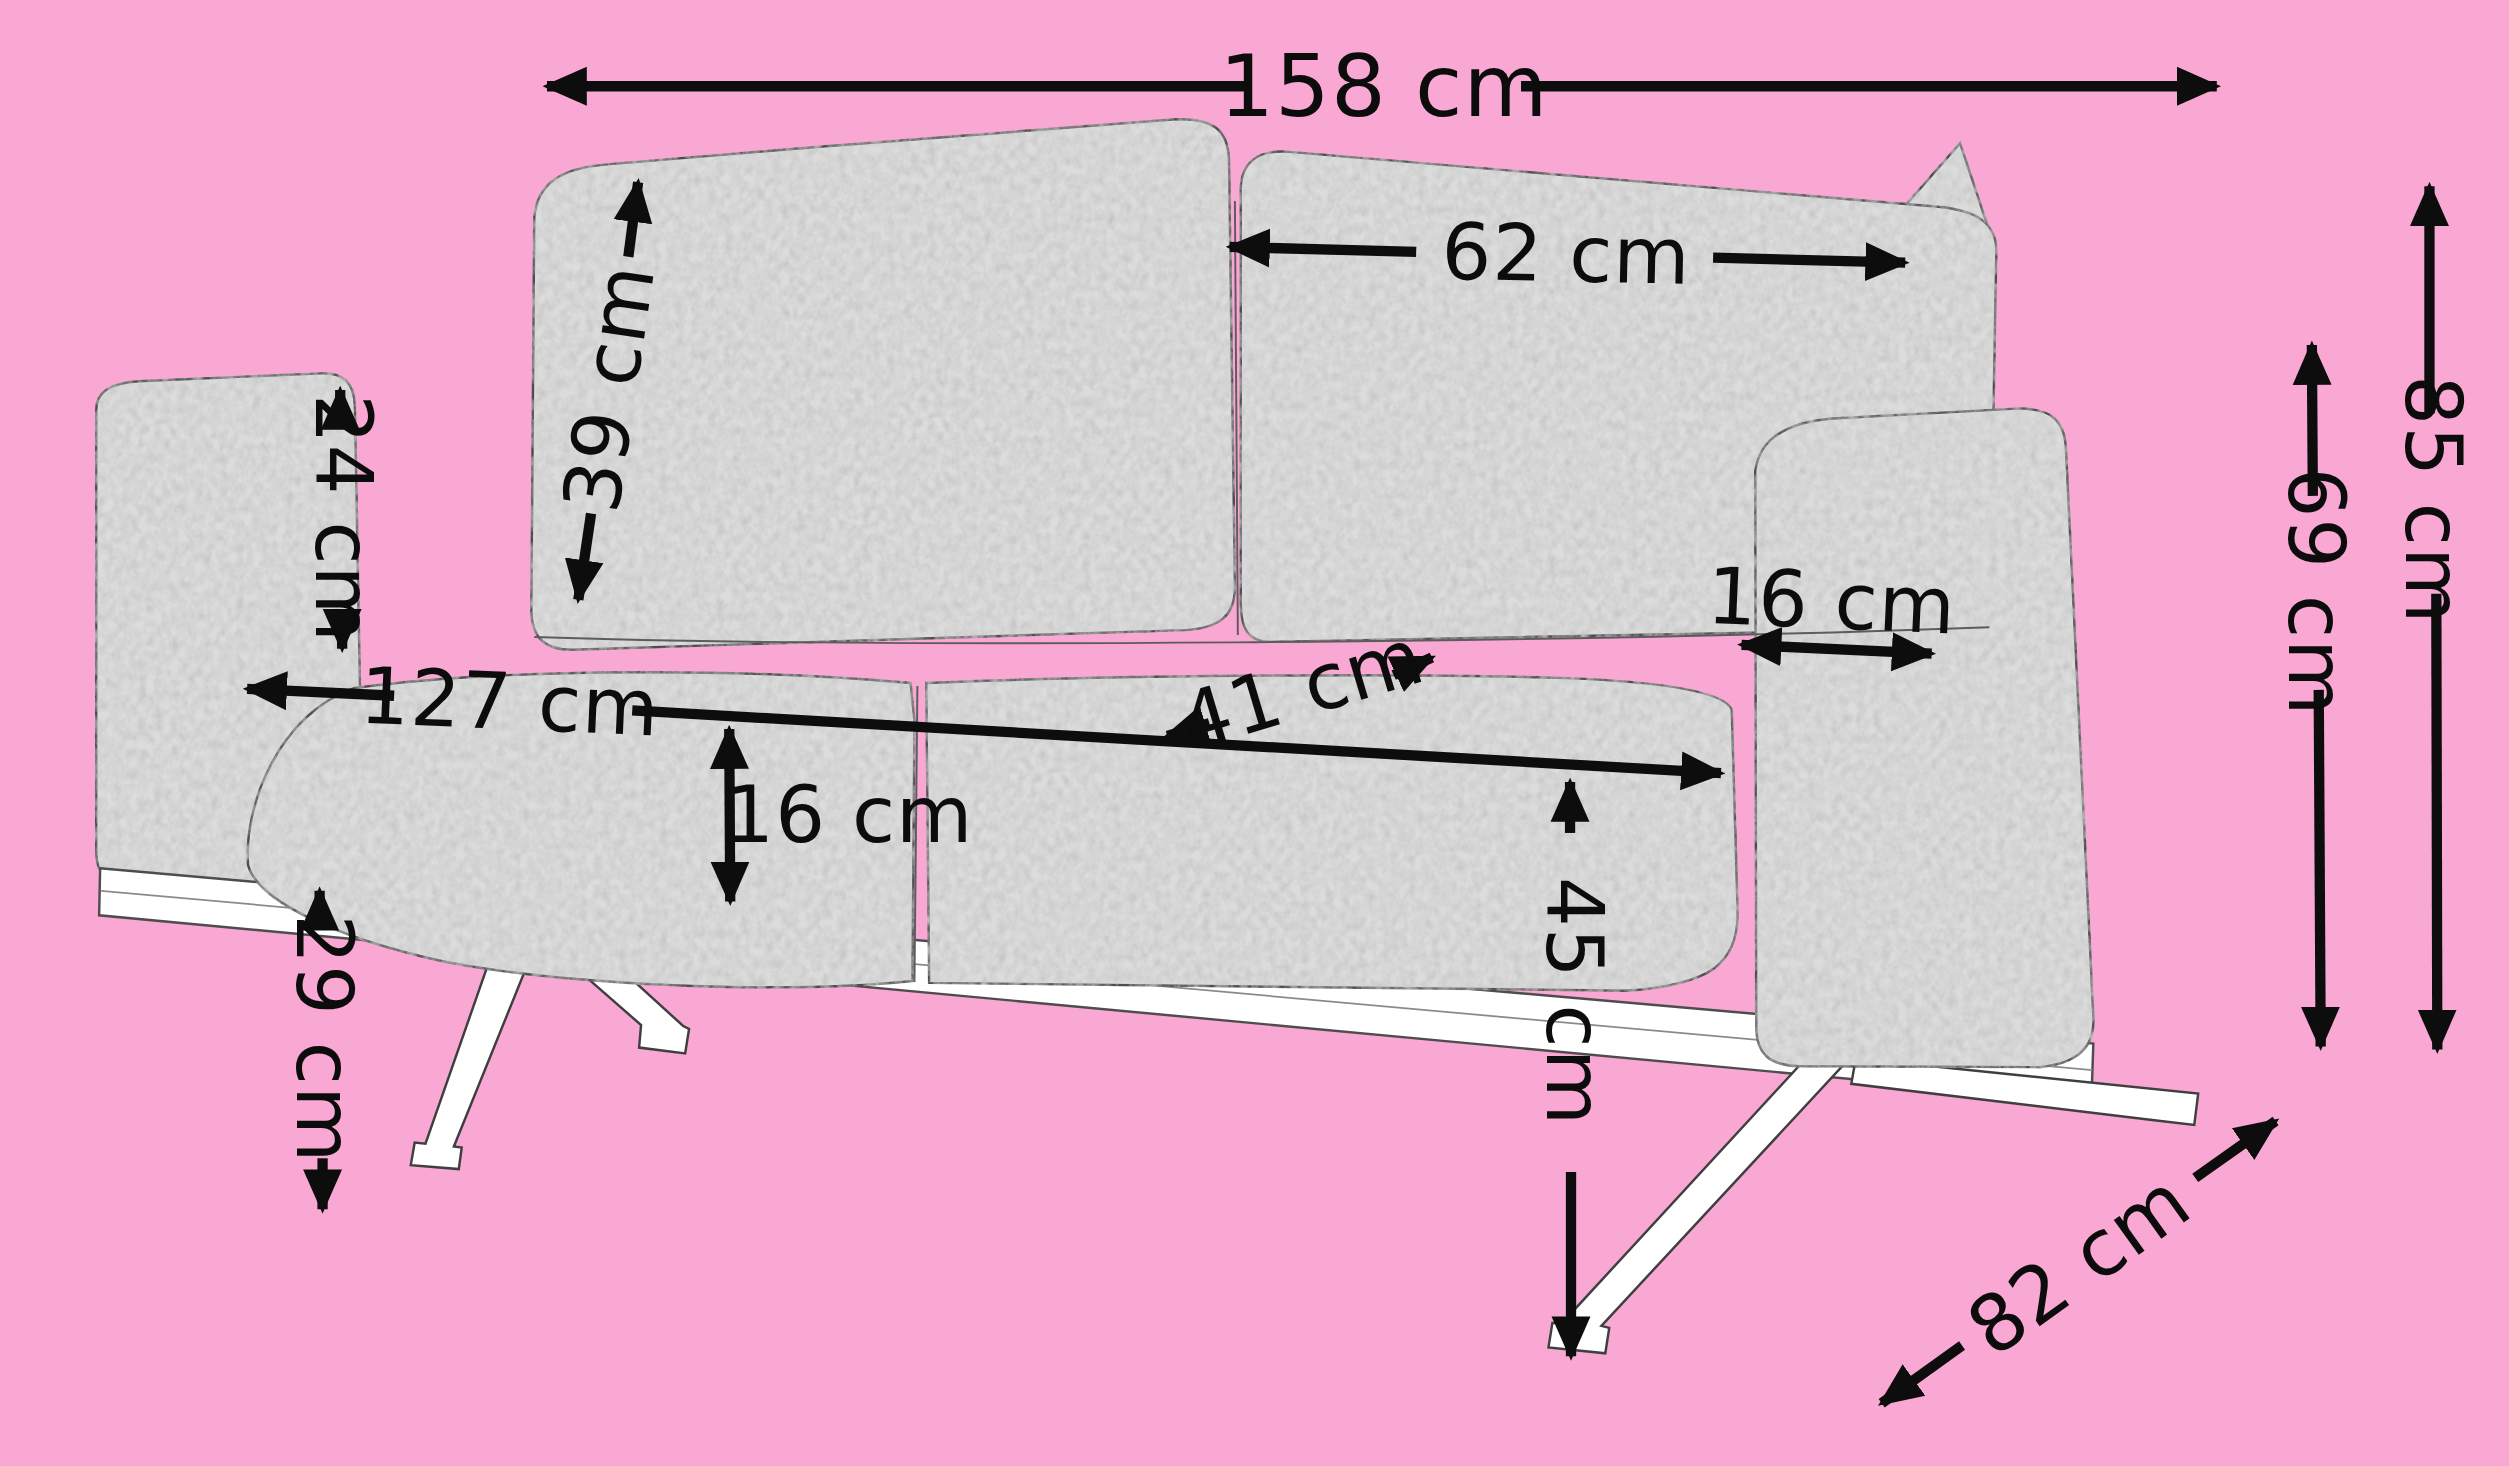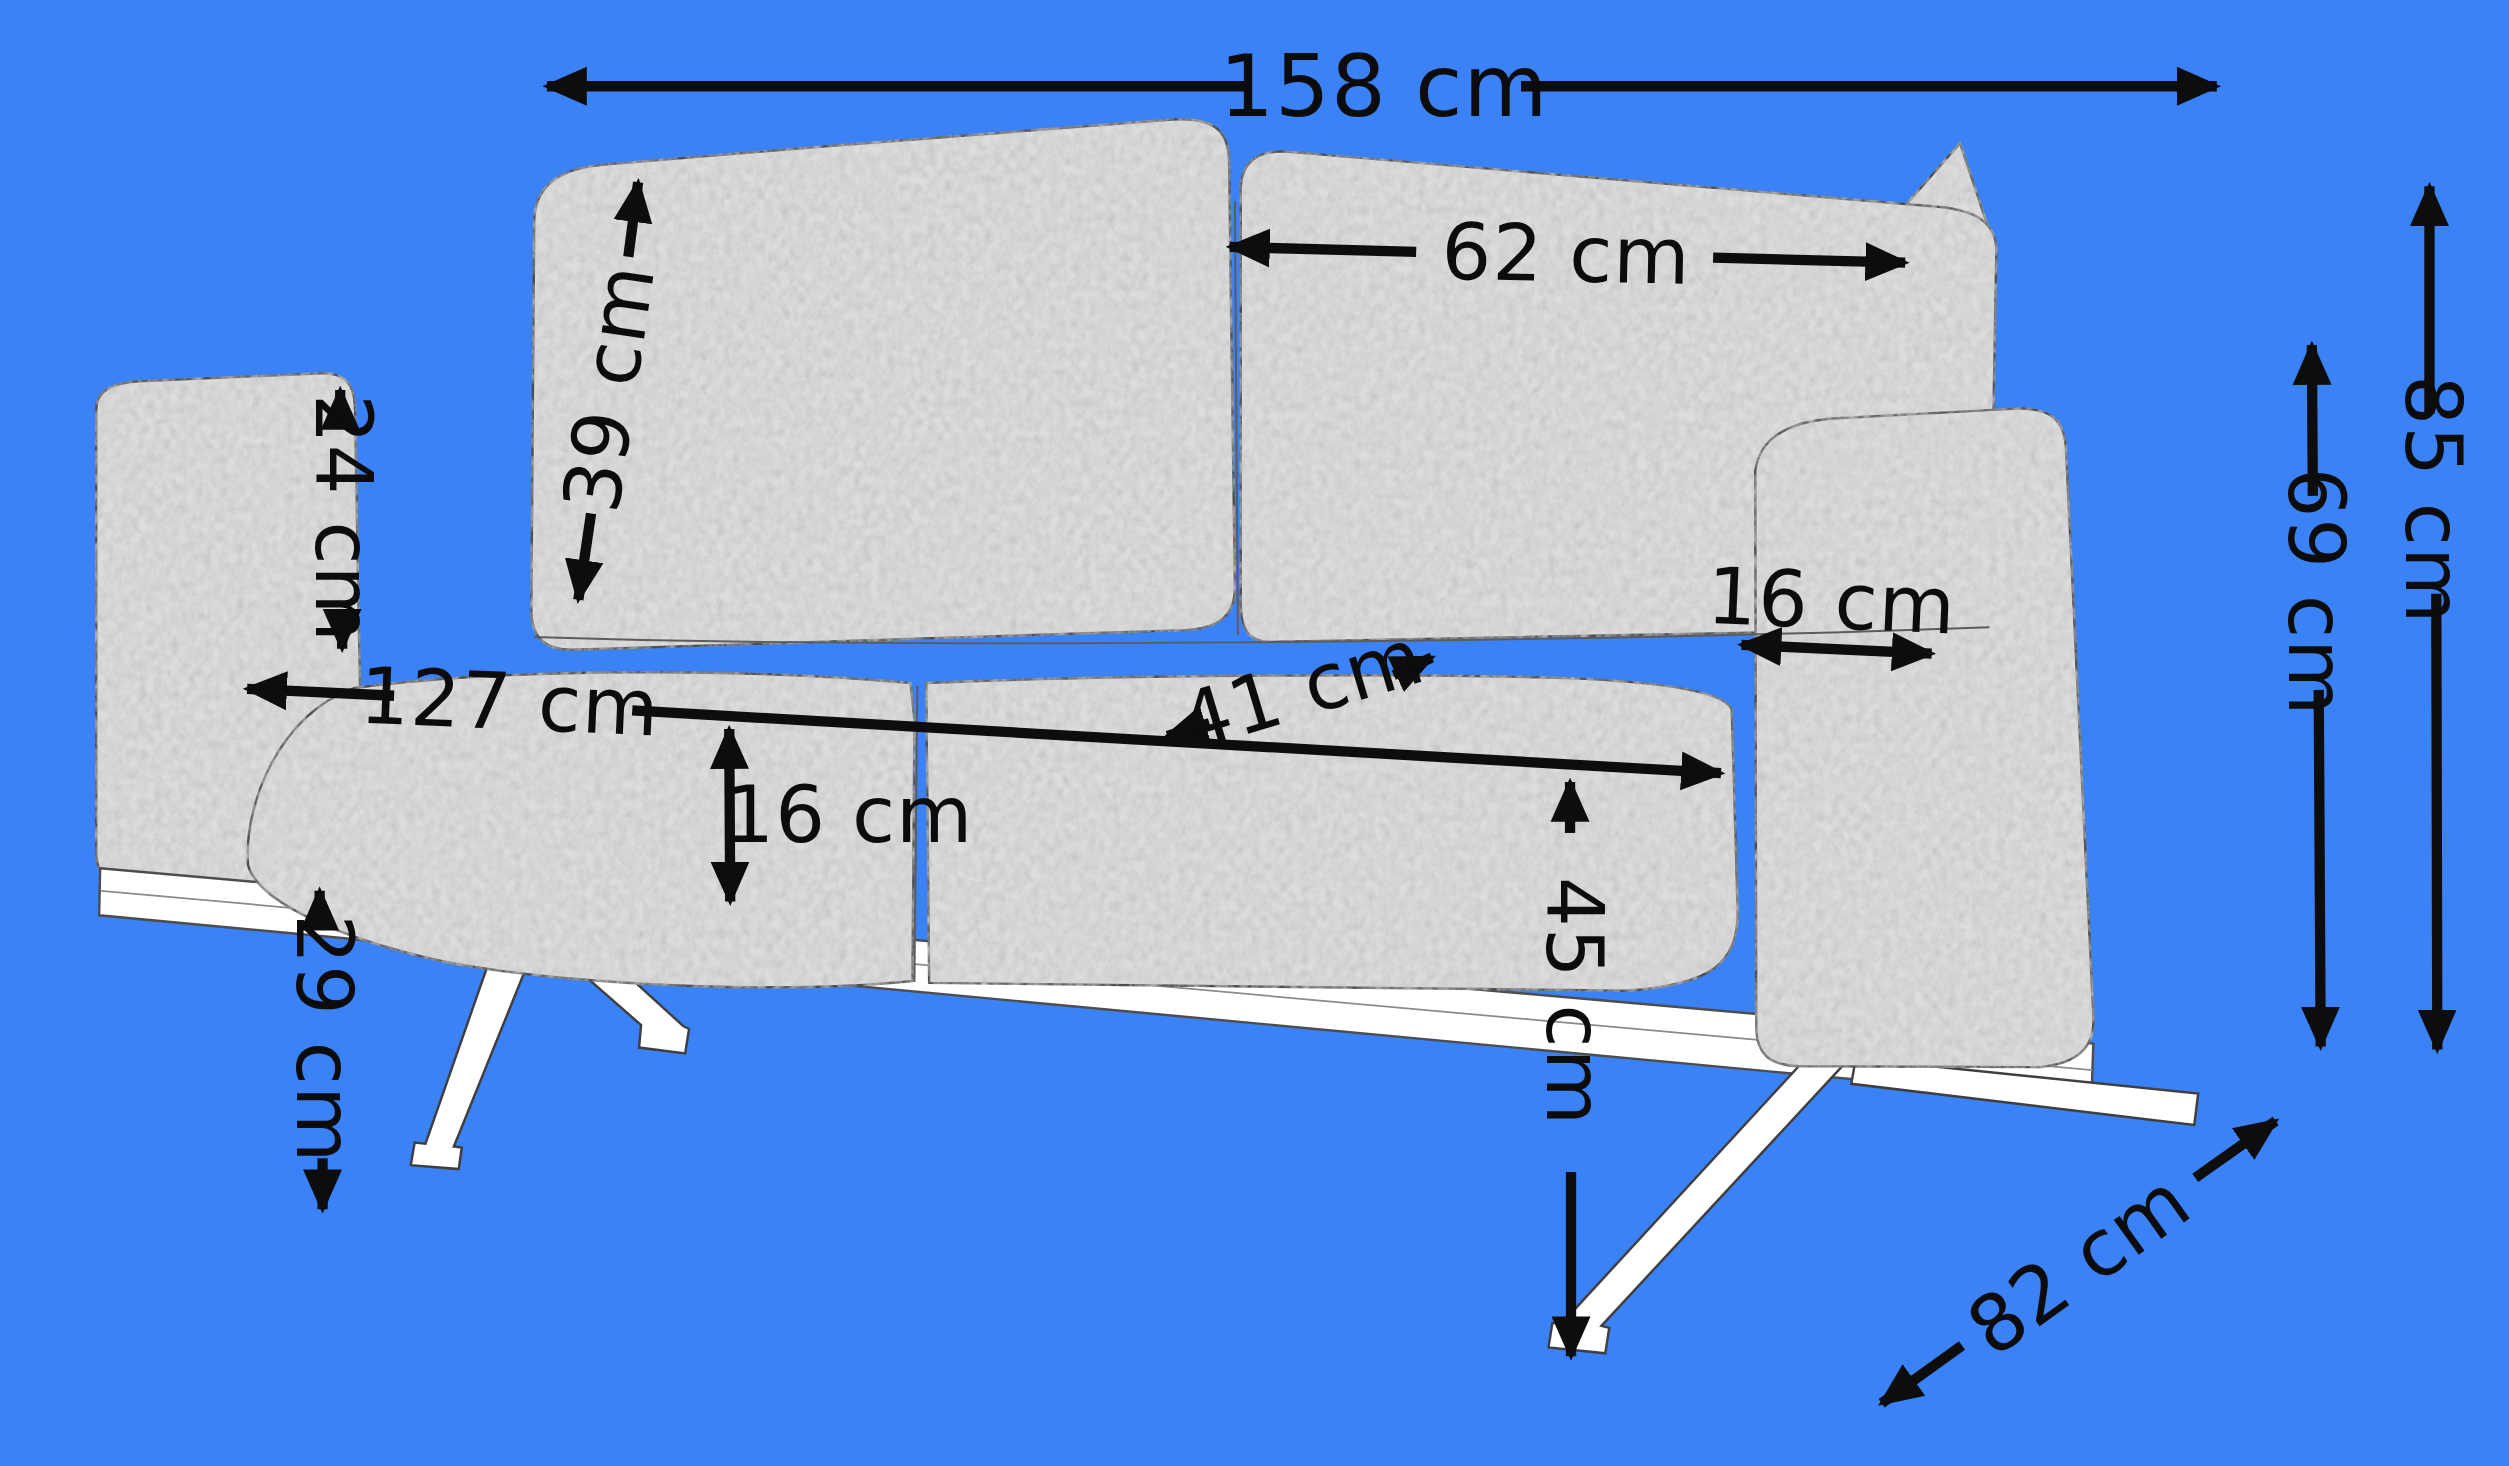--- a/index.html
+++ b/index.html
@@ -1,16 +1,16 @@
 <!DOCTYPE html>
 <html><head>
 <meta charset="utf-8">
 <style>
   html,body{margin:0;padding:0;background:#ffffff;}
-  .stage{position:relative;width:2509px;height:1466px;background:#3b82f6;overflow:hidden;}
+  .stage{position:relative;width:2509px;height:1466px;background:#f9a8d4;overflow:hidden;}
   svg{display:block;}
   .fab{fill:#dcdcdc;stroke:#4d4d4d;stroke-width:2.5;filter:url(#fabric);}
   .seam{fill:none;stroke:#5c5c5c;stroke-width:2;}
   .wood{fill:#ffffff;stroke:#4d4d4d;stroke-width:2.5;}
   .woodline{fill:none;stroke:#8a8a8a;stroke-width:1.8;}
   .leg{fill:#ffffff;stroke:#3f3f3f;stroke-width:2.5;}
   .dim{stroke:#0d0d0d;stroke-width:10.5;fill:none;}
   .lbl{font-family:"DejaVu Sans","Liberation Sans",sans-serif;font-size:80px;fill:#0c0c0c;
        text-anchor:middle;dominant-baseline:central;letter-spacing:1px;}
   .big{font-size:88px;}

